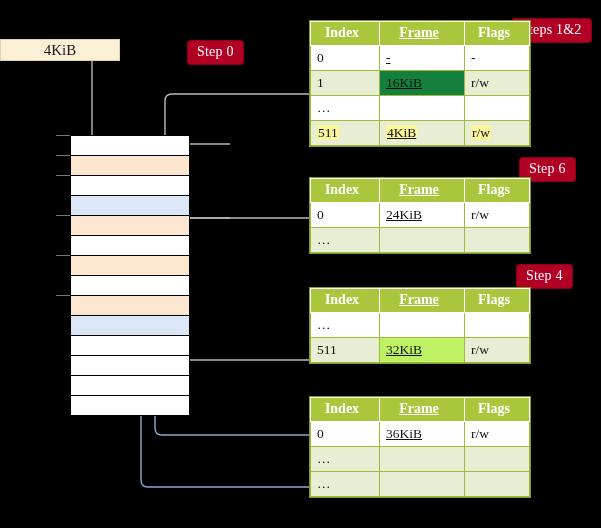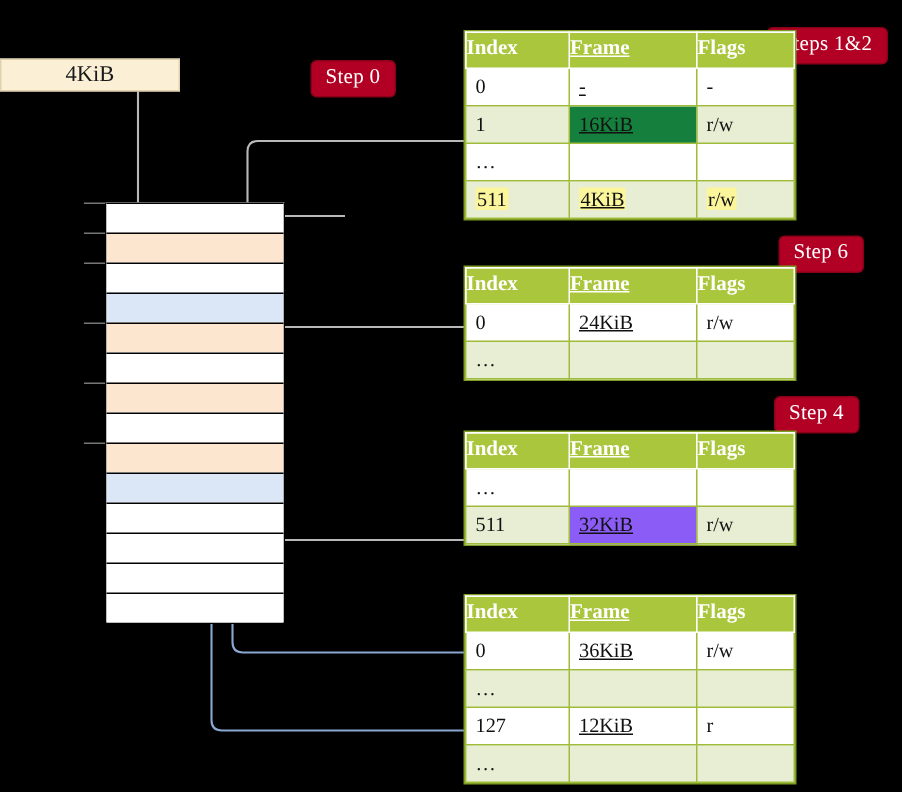--- a/index.html
+++ b/index.html
@@ -92,21 +92,21 @@
     border-collapse: collapse;
     background: #ffffff;
     font-size: 13.5px;
     color: #111111;
     box-shadow: 0 0 0 1px #7d9c24;
   }
   .ptable th {
     background: #a9c63c;
     color: #ffffff;
     font-weight: bold;
-    text-align: left;
+    text-align: center;
     padding: 3px 6px 4px 0;
     border: 1px solid #ffffff;
     font-size: 14px;
   }
   .ptable td {
     padding: 3px 6px 4px 6px;
     border: 1px solid #9fbb3a;
     vertical-align: middle;
     height: 17px;
   }
@@ -210,21 +210,21 @@
       <div class="mrow" style="height: 20px;"></div>
       <div class="mrow orange" style="height: 20px; background: rgb(253, 230, 208);"></div>
       <div class="mrow blue" style="height: 20px; background: rgb(219, 231, 246);"></div>
       <div class="mrow" style="height: 20px;"></div>
       <div class="mrow" style="height: 20px;"></div>
       <div class="mrow" style="height: 20px;"></div>
       <div class="mrow" style="height: 20px;"></div>
     </div>
 
   <div id="badges">
-      <div class="badge" style="left: 188px; top: 41px; background: rgb(177, 0, 35); margin-left: 20px;"><span>Step 0</span></div>
+      <div class="badge" style="left: 188px; top: 41px; background: rgb(177, 0, 35);"><span>Step 0</span></div>
       <div class="badge" style="left: 512px; top: 19px; background: rgb(177, 0, 35);"><span>Steps 1&amp;2</span></div>
       <div class="badge" style="left: 520px; top: 158px; background: rgb(177, 0, 35);"><span>Step 6</span></div>
       <div class="badge" style="left: 517px; top: 265px; background: rgb(177, 0, 35);"><span>Step 4</span></div>
     </div>
 
   <div id="tables">
       <table class="ptable" style="left: 310px; top: 21px;">
         <thead>
           <tr>
             <th class="col-index" style="background: rgb(169, 198, 60);">Index</th>
@@ -285,21 +285,21 @@
           </tr>
         </thead>
         <tbody>
           <tr class="plain">
             <td class="col-index"><span>…</span></td>
             <td class="col-frame"><span></span></td>
             <td class="col-flags"><span></span></td>
           </tr>
           <tr class="alt">
             <td class="col-index" style="background: rgb(232, 238, 212);"><span>511</span></td>
-            <td class="col-frame" style="background: #8b5cf6;"><span>32KiB</span></td>
+            <td class="col-frame" style="background: #bef264;"><span>32KiB</span></td>
             <td class="col-flags" style="background: rgb(232, 238, 212);"><span>r/w</span></td>
           </tr>
         </tbody>
       </table>
       <table class="ptable" style="left: 310px; top: 397px;">
         <thead>
           <tr>
             <th class="col-index" style="background: rgb(169, 198, 60);">Index</th>
             <th class="col-frame" style="background: rgb(169, 198, 60);">Frame</th>
             <th class="col-flags" style="background: rgb(169, 198, 60);">Flags</th>
@@ -309,25 +309,20 @@
           <tr class="plain">
             <td class="col-index"><span>0</span></td>
             <td class="col-frame"><span>36KiB</span></td>
             <td class="col-flags"><span>r/w</span></td>
           </tr>
           <tr class="alt">
             <td class="col-index" style="background: rgb(232, 238, 212);"><span>…</span></td>
             <td class="col-frame" style="background: rgb(232, 238, 212);"><span></span></td>
             <td class="col-flags" style="background: rgb(232, 238, 212);"><span></span></td>
           </tr>
-          <tr class="plain">
-            <td class="col-index"><span>127</span></td>
-            <td class="col-frame"><span>12KiB</span></td>
-            <td class="col-flags"><span>r</span></td>
-          </tr>
           <tr class="alt">
             <td class="col-index" style="background: rgb(232, 238, 212);"><span>…</span></td>
             <td class="col-frame" style="background: rgb(232, 238, 212);"><span></span></td>
             <td class="col-flags" style="background: rgb(232, 238, 212);"><span></span></td>
           </tr>
         </tbody>
       </table>
     </div>
 
 </div>

